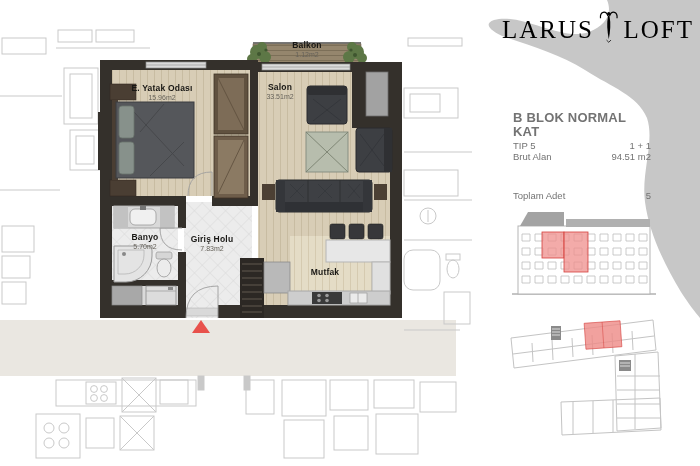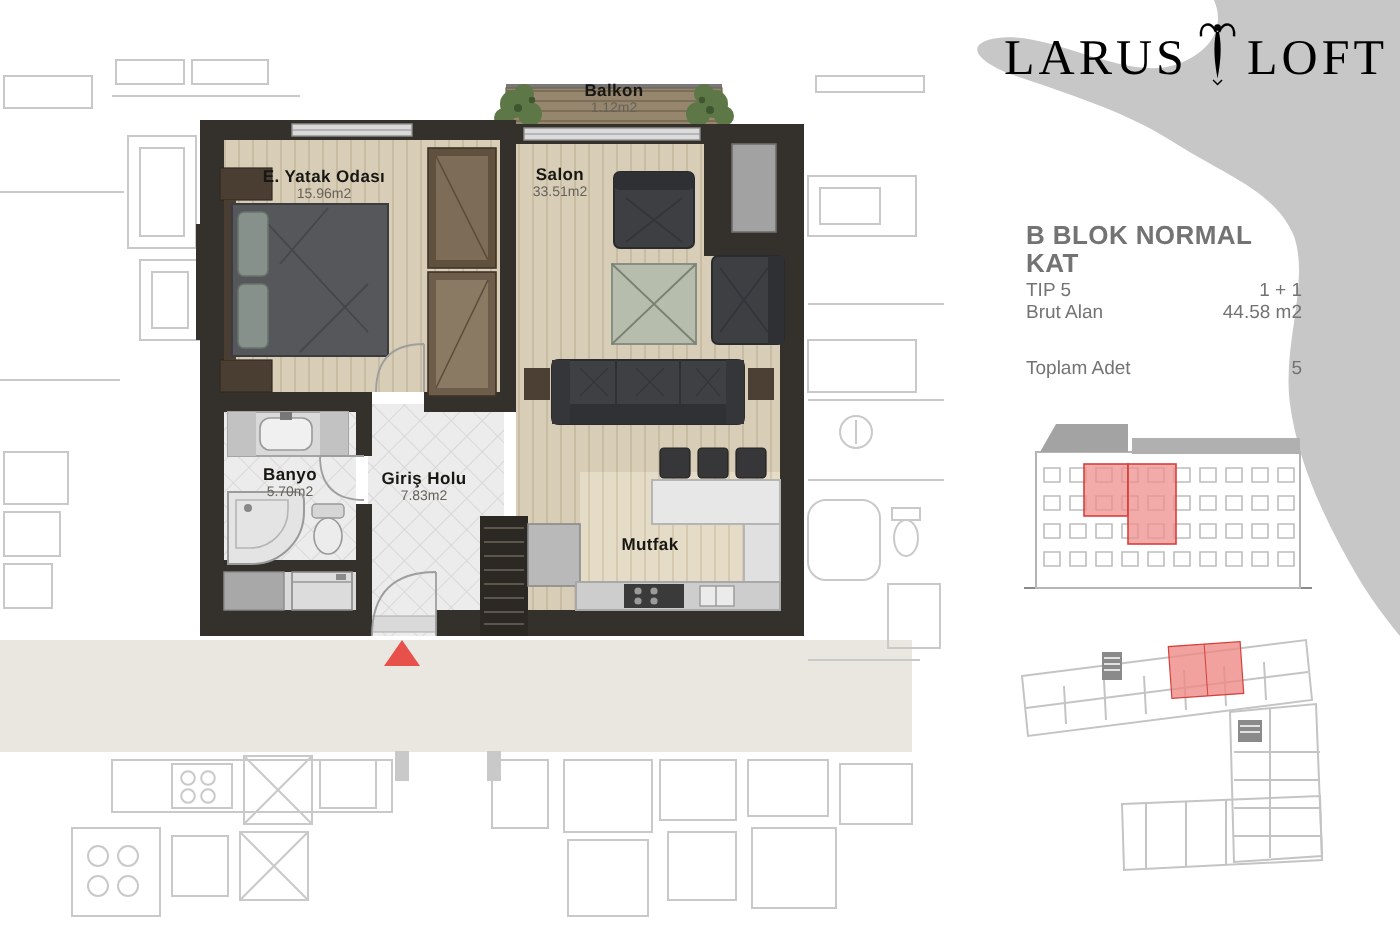--- a/index.html
+++ b/index.html
@@ -16,21 +16,21 @@
         display:flex;align-items:center;justify-content:flex-end;gap:5px;
         font-family:"Liberation Serif",serif;font-size:25px;letter-spacing:2px;color:#000;}
   #logo .word{line-height:1;}
   #logo svg{margin-top:-8px;}
   
   #info{position:absolute;left:513px;top:111px;width:138px;color:#737373;}
   .info-title{font-weight:bold;font-size:13px;letter-spacing:.2px;line-height:14px;}
   .info-row{display:flex;justify-content:space-between;font-weight:normal;font-size:9.5px;}
   .row-tip{margin-top:1px;}
   .row-brut{}
-  .row-adet{margin-top:17px;}
+  .row-adet{margin-top:28px;}
 </style>
 </head>
 <body>
 
 <div id="canvas">
 
   <svg class="abs" style="left:455px;top:0" width="245" height="340" viewBox="0 0 245 340">
     <path d="M245,0 L152,0 C158,14 150,26 134,32 C106,42 66,12 39,20 C27,24 37,32 50,37
              C76,46 106,55 130,70 C158,88 182,95 192,118 C200,142 186,172 190,202
              C194,232 208,262 226,292 C233,303 240,312 245,318 Z" fill="#c7c7c7"></path>
@@ -292,21 +292,21 @@
   </div>
 
   <div id="info">
     <div class="info-title">B BLOK NORMAL KAT</div>
     <div class="info-row row-tip">
       <span>TIP 5</span>
       <span>1 + 1</span>
     </div>
     <div class="info-row row-brut">
       <span>Brut Alan</span>
-      <span>44.58 m2</span>
+      <span>94.51 m2</span>
     </div>
     <div class="info-row row-adet">
       <span>Toplam Adet</span>
       <span>5</span>
     </div>
   </div>
 
   <svg class="abs" style="left:510px;top:206px" width="148" height="95" viewBox="0 0 148 95">
     <line x1="2" y1="88" x2="146" y2="88" stroke="#8a8a8a" stroke-width="1"></line>
     <rect x="8" y="20" width="132" height="68" fill="#ffffff" stroke="#b5b5b5"></rect>

